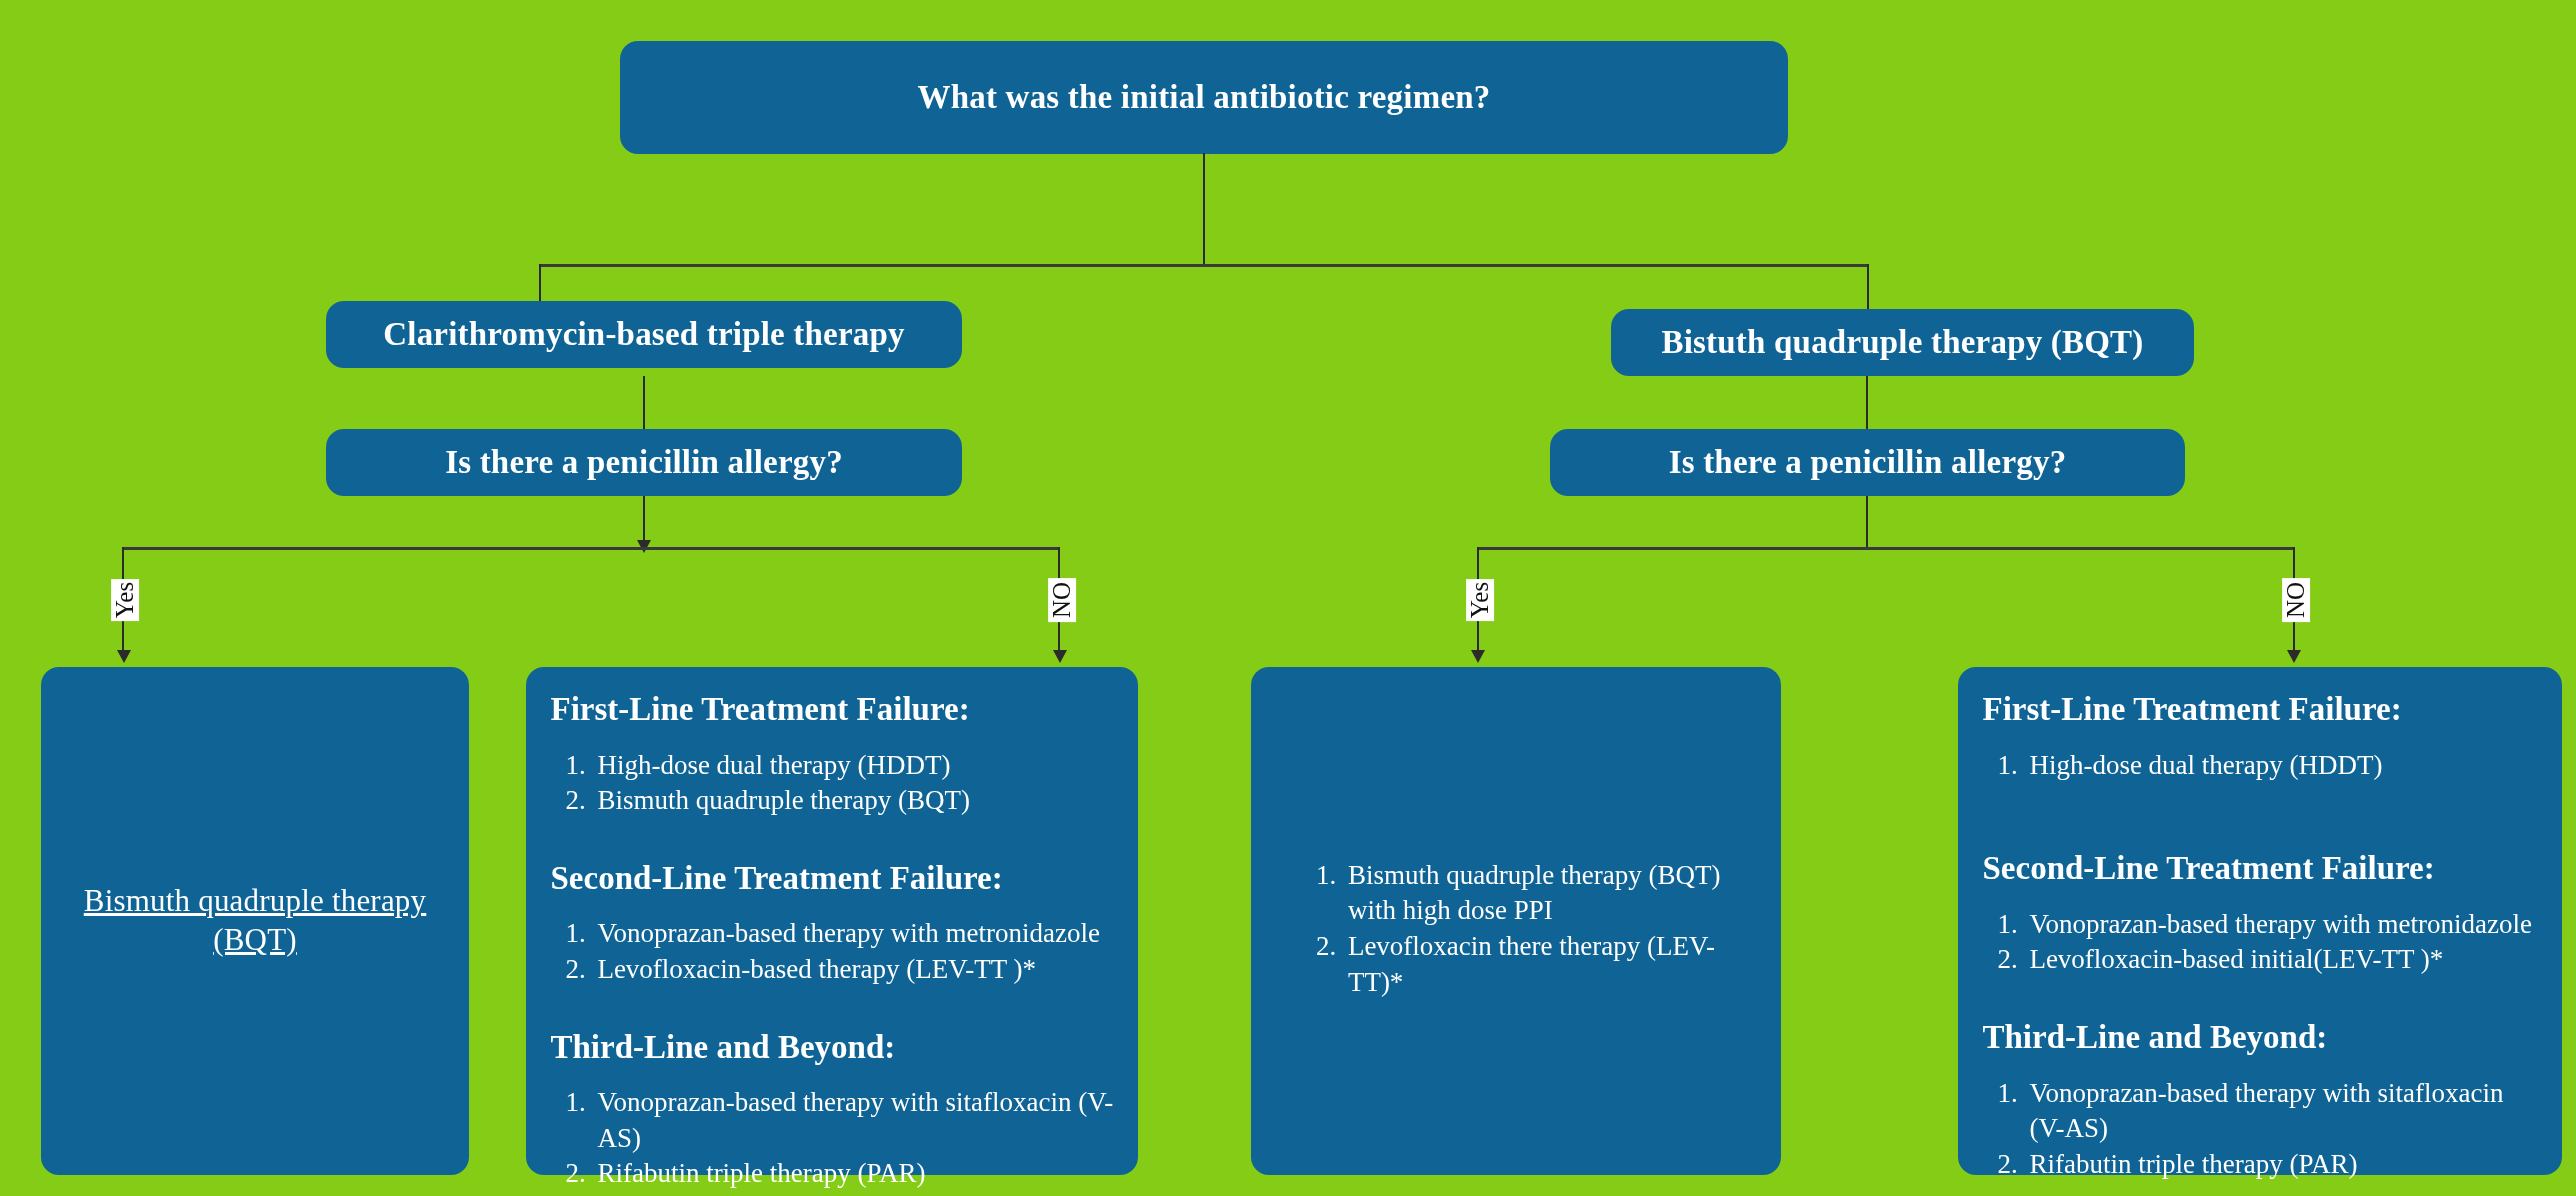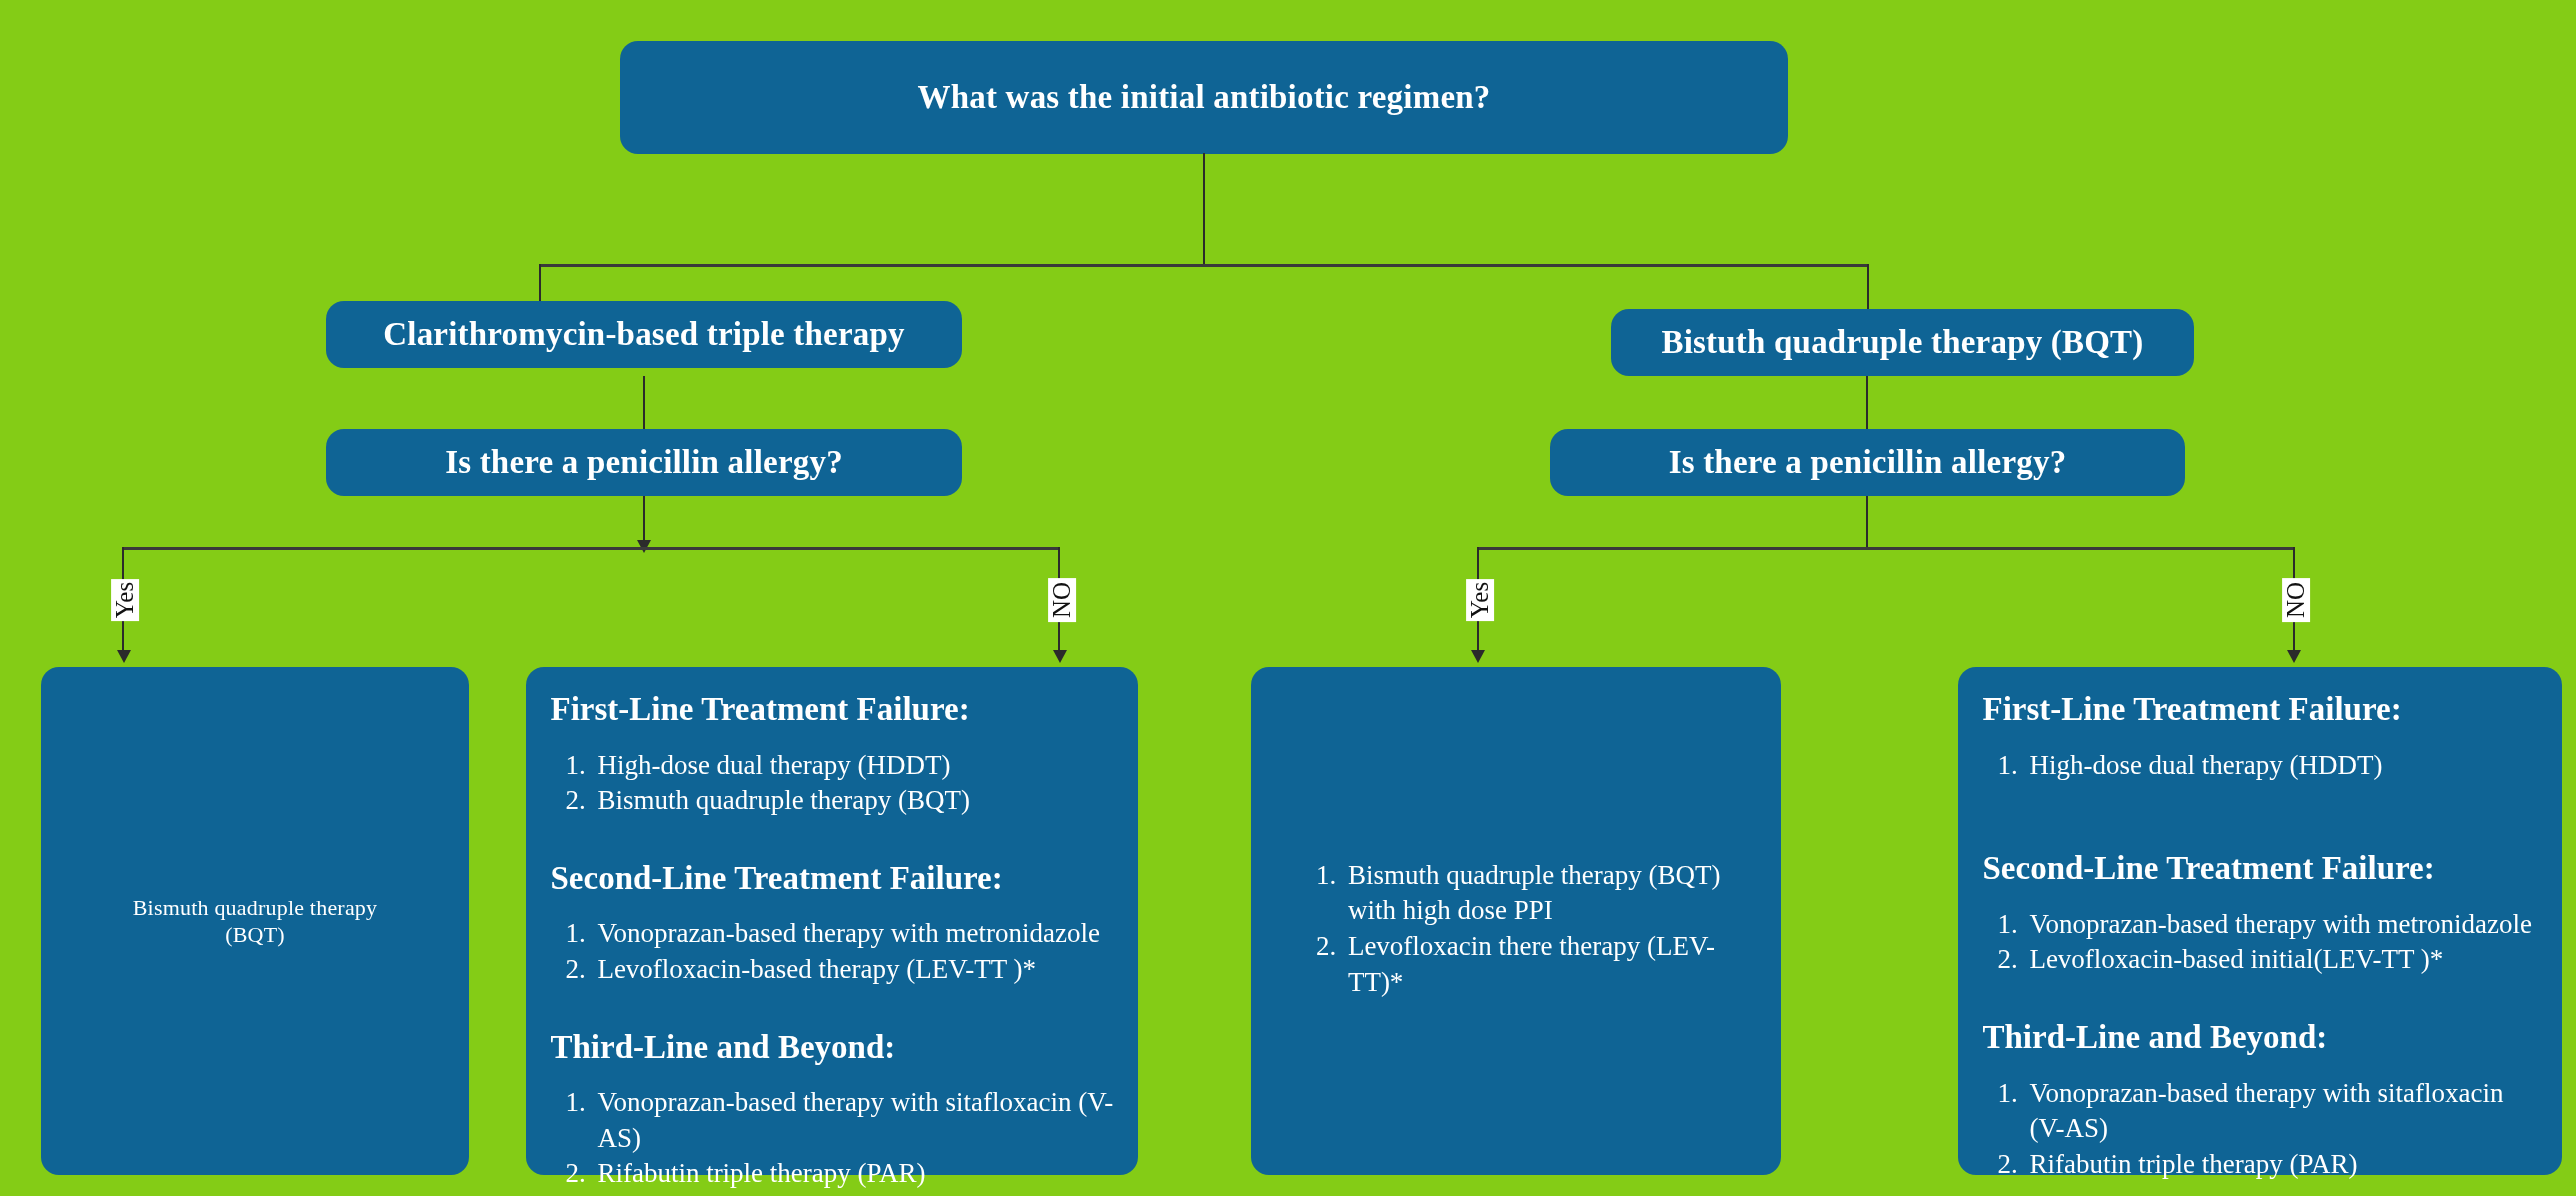--- a/index.html
+++ b/index.html
@@ -35,21 +35,22 @@
   }
   .node-label {
     font-weight: bold;
     font-size: 33px;
     line-height: 1.25;
     letter-spacing: 0.2px;
     padding: 0 14.7px;
   }
   .node-label.plain {
     font-weight: normal;
-    font-size: 22px;
+    font-size: 31px;
+    text-decoration: underline;
   }
 
   
   .detail {
     position: absolute;
     background: #0f6495;
     border-radius: 18px;
     color: #ffffff;
     box-sizing: border-box;
     padding: 21px 19.6px 21px 24.5px;

